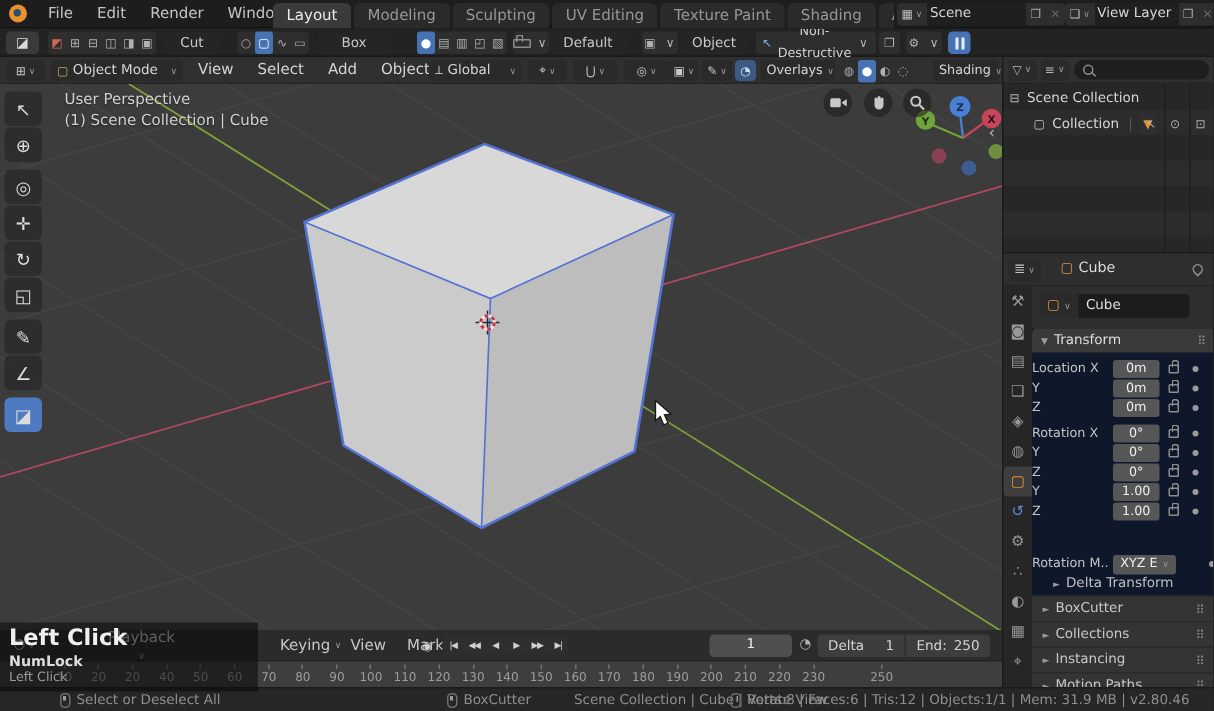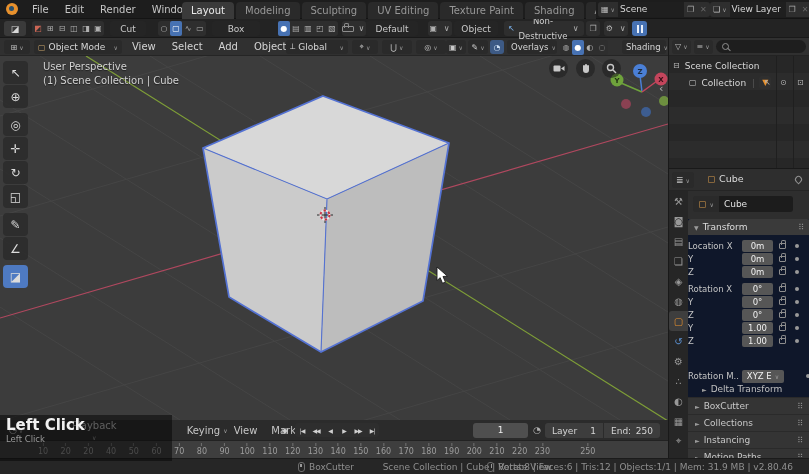--- a/index.html
+++ b/index.html
@@ -601,21 +601,21 @@
           <span class="pb-btn" style="border-radius: 3px 0px 0px 3px;">|◀</span>
           <span class="pb-btn">◀◀</span>
           <span class="pb-btn">◀</span>
           <span class="pb-btn">▶</span>
           <span class="pb-btn">▶▶</span>
           <span class="pb-btn" style="border-radius: 0px 3px 3px 0px;">▶|</span>
         </div>
       <span class="frame-field">1</span>
       <span class="clock">◔</span>
       <span class="range-pill" style="left:545px;width:58px;border-radius:3px 0 0 3px">
-        <span>Layer</span>
+        <span>Delta</span>
         <span>1</span>
       </span>
       <span class="range-pill" style="left:604px;width:56px;border-radius:0 3px 3px 0">
         <span>End:</span>
         <span>250</span>
       </span>
     </div>
     <div class="ruler" id="ruler">
         <span class="tick" style="left: 43px;"><i></i><span>10</span></span>
         <span class="tick" style="left: 65.7px;"><i></i><span>20</span></span>
@@ -640,28 +640,33 @@
         <span class="tick" style="left: 497px;"><i></i><span>210</span></span>
         <span class="tick" style="left: 519.7px;"><i></i><span>220</span></span>
         <span class="tick" style="left: 542.4px;"><i></i><span>230</span></span>
         <span class="tick" style="left: 578px; margin-top: 36px;"><i></i><span>240</span></span>
         <span class="tick" style="left: 587.8px;"><i></i><span>250</span></span>
       </div>
   </div>
 
   <footer class="statusbar" id="statusbar">
     <span class="sb-info">Scene Collection | Cube | Verts:8 | Faces:6 | Tris:12 | Objects:1/1 | Mem: 31.9 MB | v2.80.46</span>
+  <span class="hint" style="left: 40px;">
+        <span class="mouse-icon mb-left"></span>
+        <span>Select or Deselect All</span>
+      </span>
       <span class="hint" style="left: 298px;">
         <span class="mouse-icon mb-left"></span>
         <span>BoxCutter</span>
       </span>
       <span class="hint" style="left: 487px;">
         <span class="mouse-icon mb-mid"></span>
         <span>Rotate View</span>
       </span>
     </footer>
 
   <div class="keys-overlay">
     <div class="ko-big">Left Click</div>
+    <div class="ko-key">NumLock</div>
     <div class="ko-sub">Left Click</div>
   </div>
 
 </div>
 
 </body></html>

